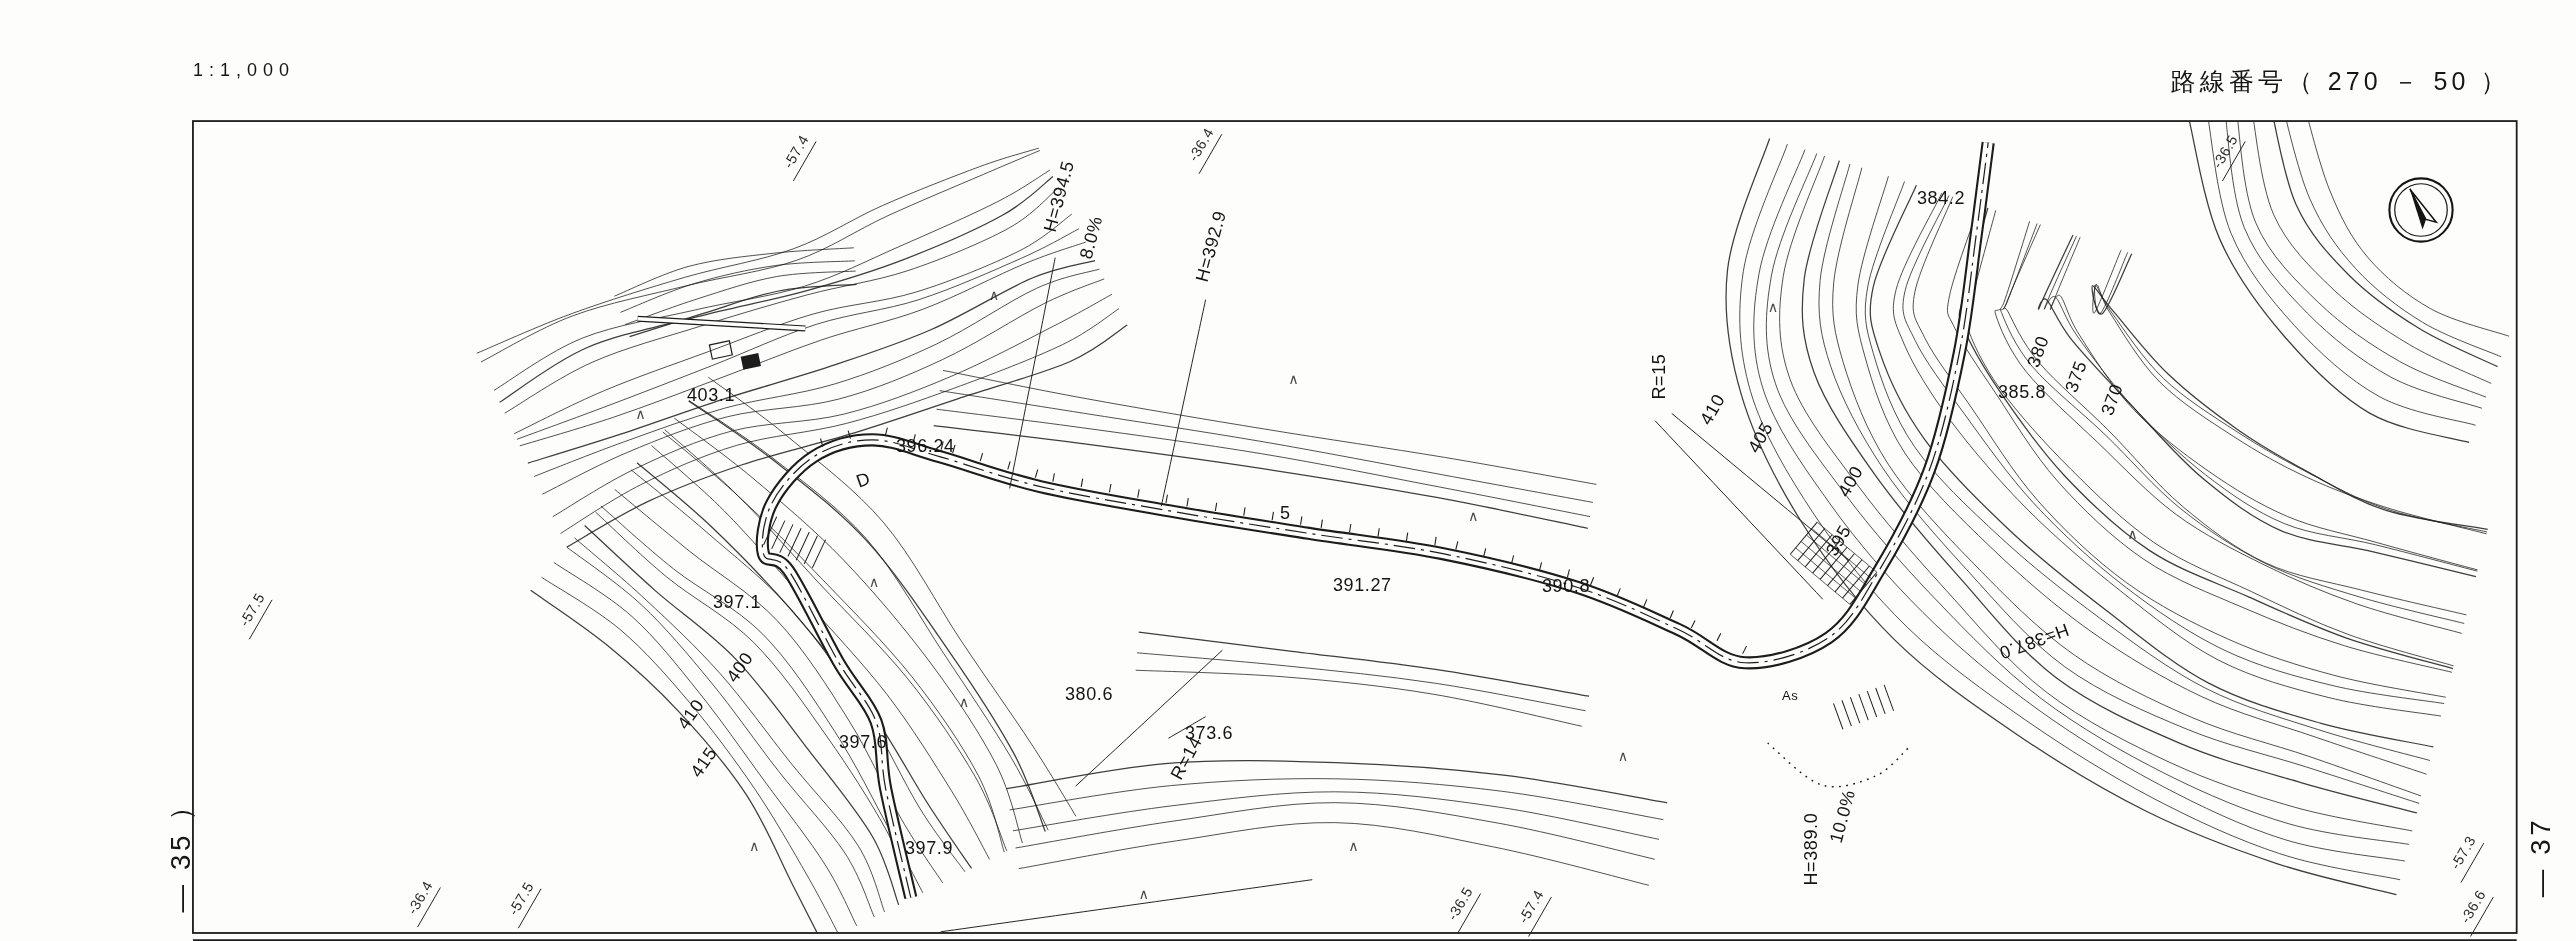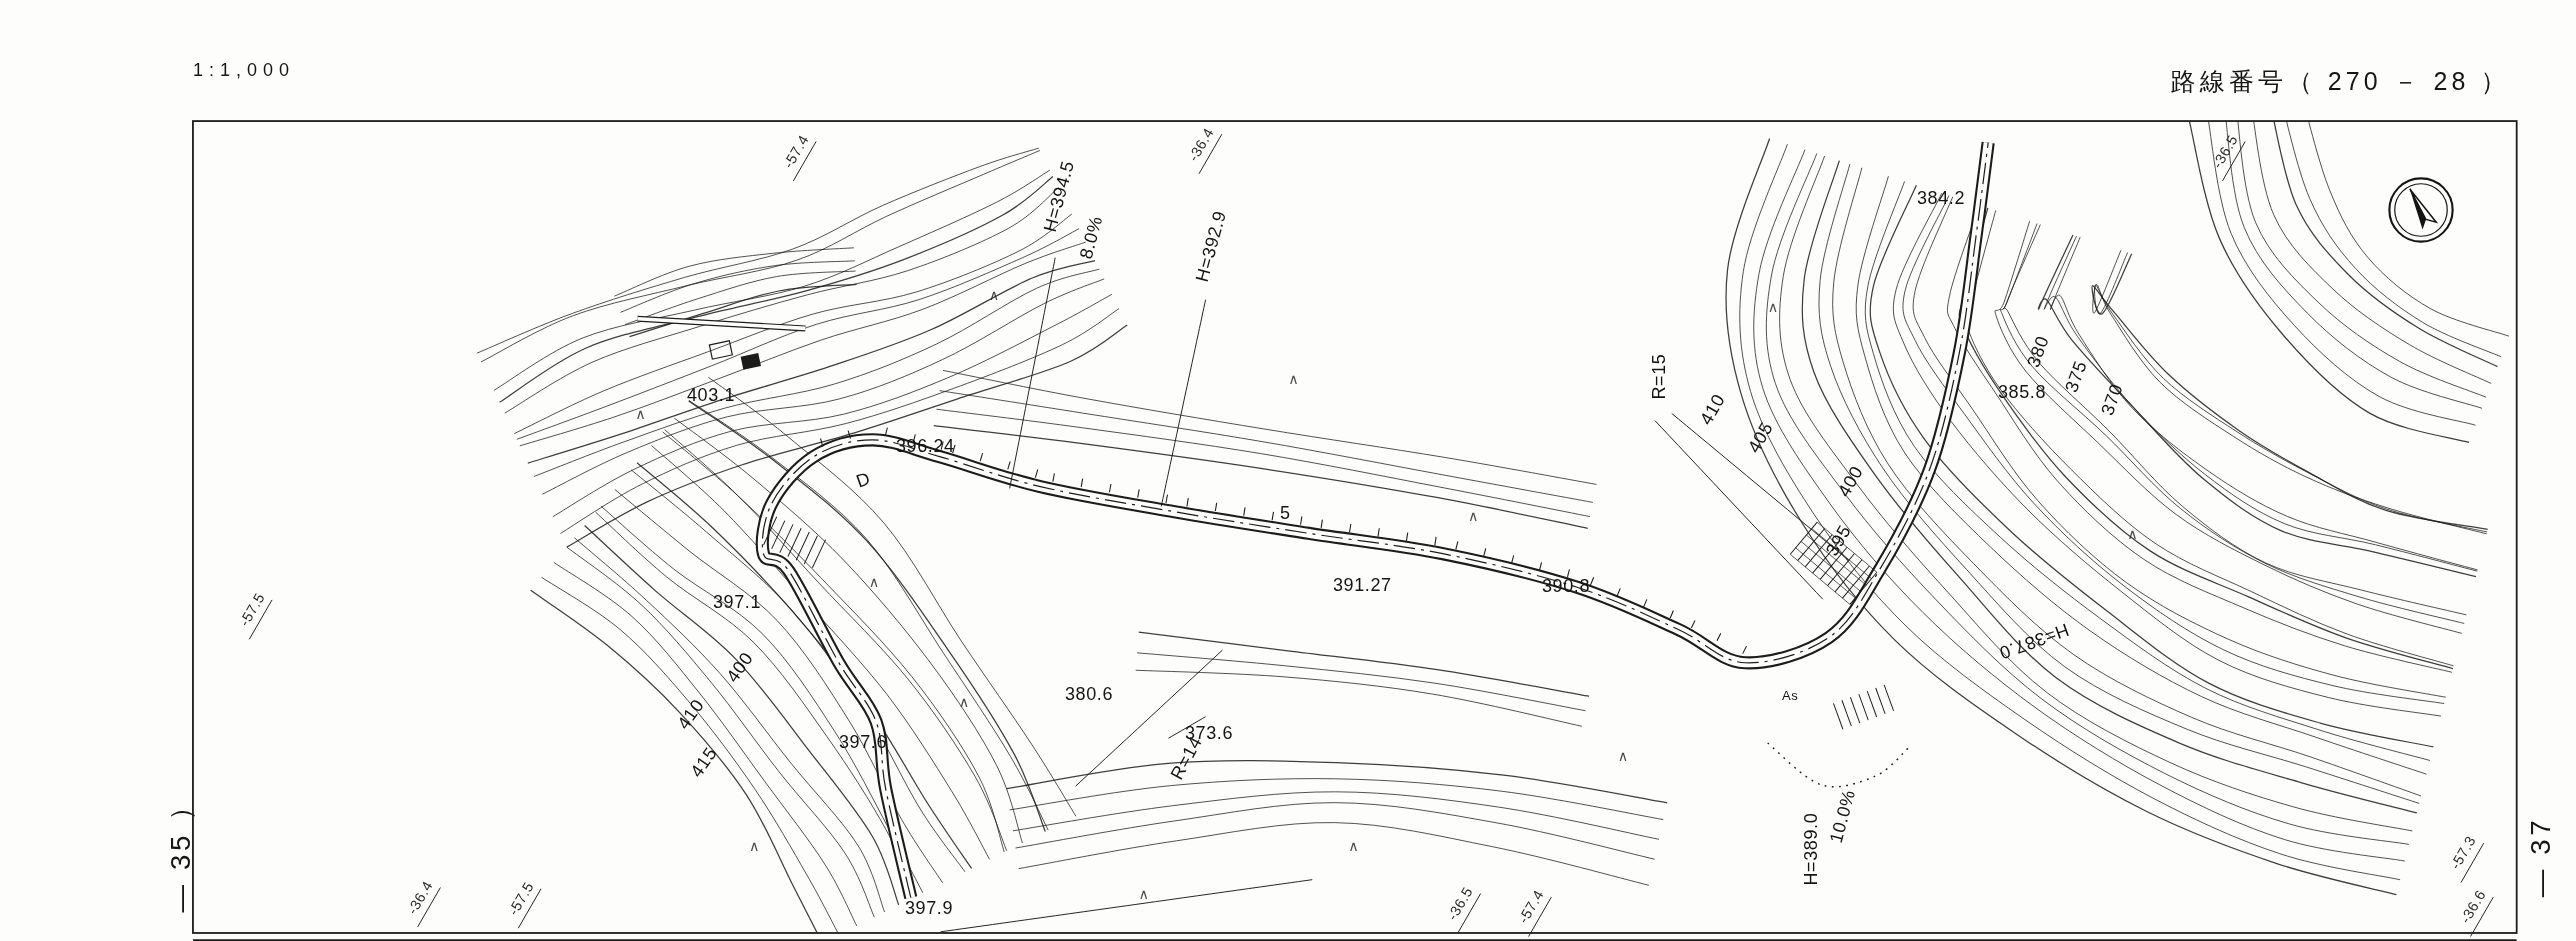--- a/index.html
+++ b/index.html
@@ -44,21 +44,21 @@
     font-family:"Liberation Sans",sans-serif;
   }
   .compass{position:absolute;left:2384px;top:173px;}
 </style>
 </head>
 <body>
 
 <div class="page">
 
   <div class="hdr-scale">1:1,000</div>
-  <div class="hdr-route">路線番号（ 270 － 28 ）</div>
+  <div class="hdr-route">路線番号（ 270 － 50 ）</div>
 
   <div class="sheet-ref sheet-left">— 35 ）</div>
   <div class="sheet-ref sheet-right">— 37</div>
 
   <svg id="map-svg" width="2576" height="942" viewBox="0 0 4299 1572">
       <defs>
         <clipPath id="mapclip">
           <rect x="322" y="202" width="3878" height="1355"></rect>
         </clipPath>
       </defs>
@@ -266,21 +266,21 @@
       <span class="maplabel" style="left: 1050px; top: 221px; transform: rotate(-75deg);">H=394.5</span>
       <span class="maplabel" style="left: 1086px; top: 248px; transform: rotate(-75deg);">8.0%</span>
       <span class="maplabel" style="left: 1202px; top: 271px; transform: rotate(-75deg);">H=392.9</span>
       <span class="maplabel" style="left: 687px; top: 385px;">403.1</span>
       <span class="maplabel" style="left: 896px; top: 436px;">396.24</span>
       <span class="maplabel" style="left: 713px; top: 592px;">397.1</span>
       <span class="maplabel" style="left: 1065px; top: 684px;">380.6</span>
       <span class="maplabel" style="left: 1185px; top: 723px;">373.6</span>
       <span class="maplabel" style="left: 839px; top: 732px;">397.6</span>
       <span class="maplabel" style="left: 1176px; top: 768px; transform: rotate(-62deg);">R=14</span>
-      <span class="maplabel" style="left: 905px; top: 898px;">397.9</span>
+      <span class="maplabel" style="left: 905px; top: 838px;">397.9</span>
       <span class="maplabel" style="left: 1333px; top: 575px;">391.27</span>
       <span class="maplabel" style="left: 1542px; top: 576px;">390.8</span>
       <span class="maplabel" style="left: 1998px; top: 382px;">385.8</span>
       <span class="maplabel" style="left: 1917px; top: 188px;">384.2</span>
       <span class="maplabel" style="left: 1659px; top: 389px; transform: rotate(-90deg);">R=15</span>
       <span class="maplabel" style="left: 1705px; top: 413px; transform: rotate(-60deg);">410</span>
       <span class="maplabel" style="left: 1753px; top: 441px; transform: rotate(-60deg);">405</span>
       <span class="maplabel" style="left: 1843px; top: 485px; transform: rotate(-60deg);">400</span>
       <span class="maplabel" style="left: 1831px; top: 544px; transform: rotate(-60deg);">395</span>
       <span class="maplabel" style="left: 2068px; top: 618px; transform: rotate(160deg);">H=387.0</span>

